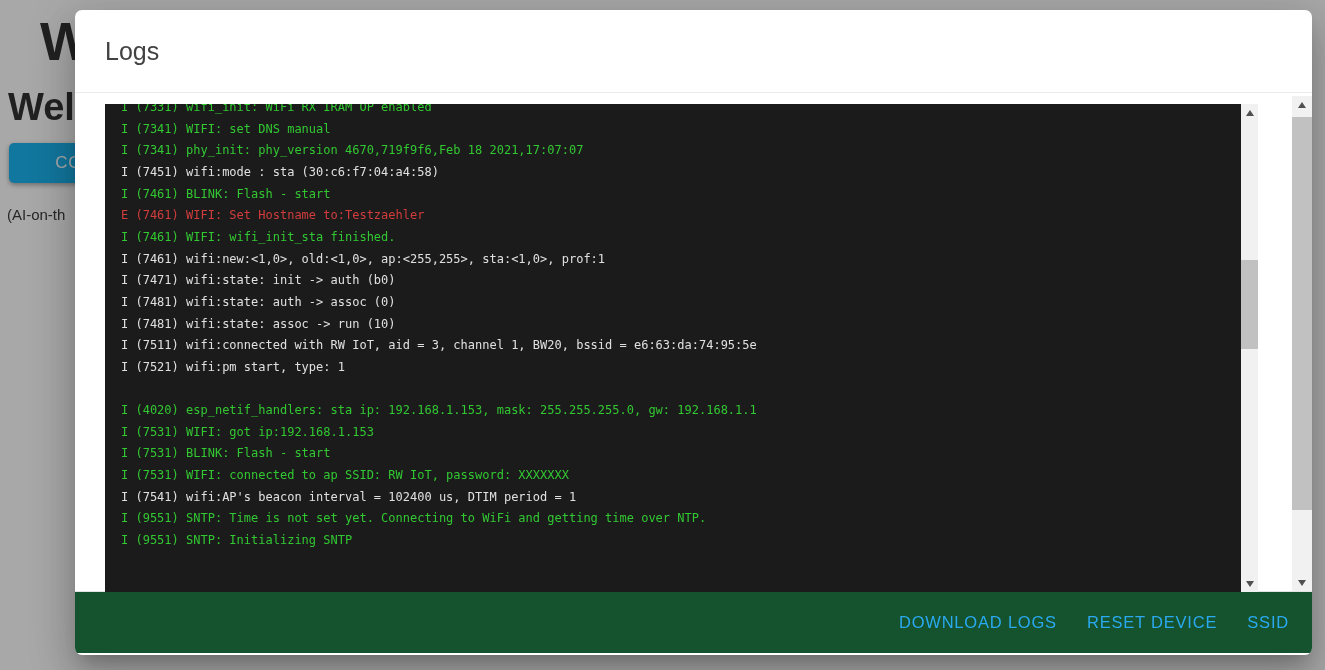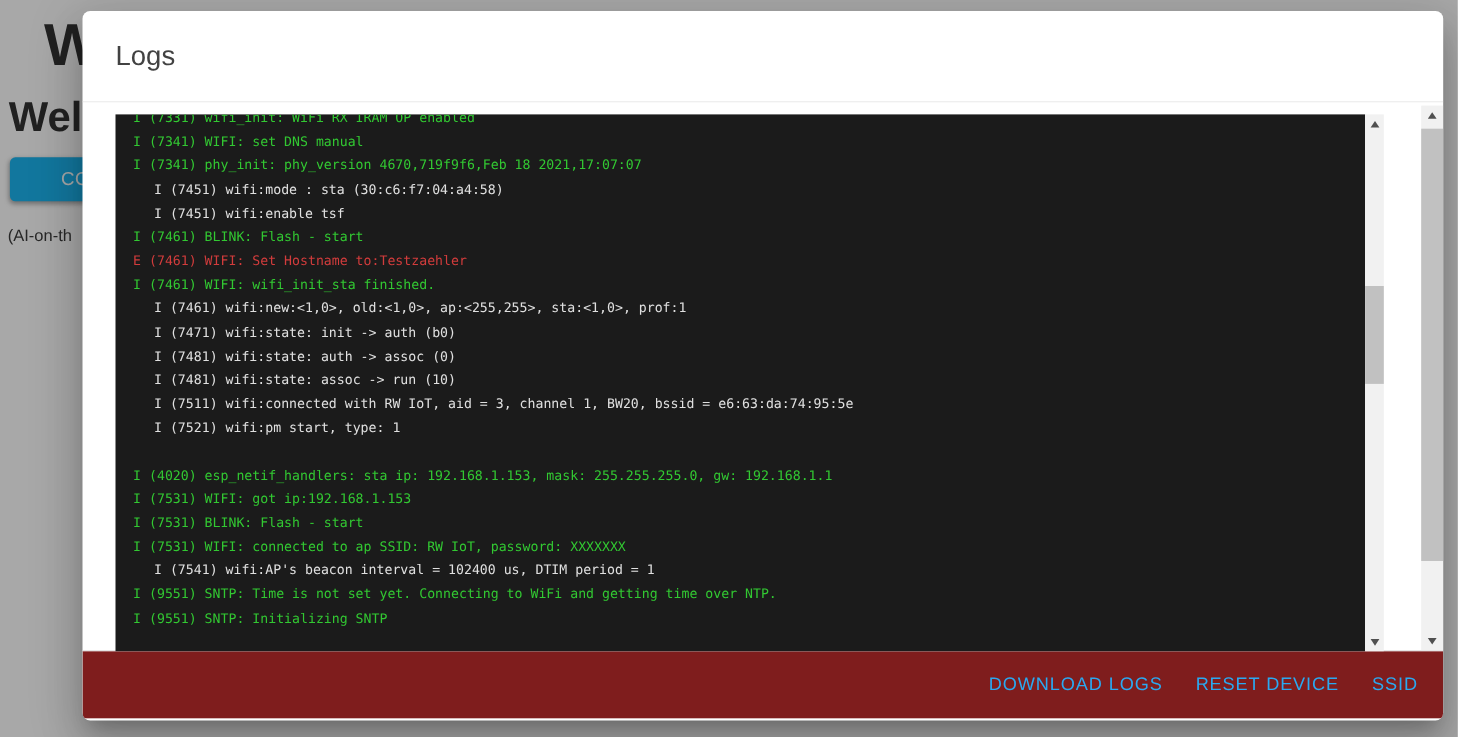--- a/index.html
+++ b/index.html
@@ -30,37 +30,37 @@
   .modal-body { position:relative; height:499px; border-bottom:1px solid #e3e3e3; }
 
   
   .log-box { position:absolute; left:30px; top:11px; width:1153px; height:488px; display:flex; }
   .log-content { flex:1; background:#1b1b1b; overflow:hidden; padding-left:16px; }
   .log-scroll { margin-top:-7px; }
   .log-line { white-space:pre; min-height:21.65px; line-height:21.65px;
               font-family:"DejaVu Sans Mono", monospace; font-size:12px; color:#e0e0e0; }
   .log-line.green { color:#32c832; }
   .log-line.red   { color:#d23c3c; }
-  .log-line.white { color:#e0e0e0;margin-left:19px; }
+  .log-line.white { color:#e0e0e0; }
 
   
   .sb { background:#f1f1f1; position:relative; }
   .sb-inner { width:17px; height:488px; }
   .sb-outer { position:absolute; right:0; top:3px; width:20px; height:495px; }
   .sb-btn { position:absolute; left:0; right:0; height:17px; display:flex; align-items:center; justify-content:center; }
   .sb-btn.up { top:0; } .sb-btn.down { bottom:0; }
   .tri-up { width:0; height:0; border-left:4.5px solid transparent; border-right:4.5px solid transparent; border-bottom:6px solid #505050; }
   .tri-down { width:0; height:0; border-left:4.5px solid transparent; border-right:4.5px solid transparent; border-top:6px solid #505050; }
   .sb-thumb { position:absolute; left:0; right:0; background:#c1c1c1; }
   .sb-inner .sb-thumb { top:156px; height:89px; }
   .sb-outer .sb-thumb { top:21px; height:393px; }
 
   
   .modal-footer { height:61px; display:flex; align-items:center; justify-content:flex-end;
-                  gap:30px; padding-right:23px; background:#7f1d1d; }
+                  gap:30px; padding-right:23px; background:#14532d; }
   .text-btn { background:none; border:none; cursor:pointer; color:#2aa9f1; font-size:16.5px;
               font-weight:500; letter-spacing:.8px; font-family:"Liberation Sans",sans-serif; }
 </style>
 </head>
 <body>
 
 <div class="page">
   <div class="bg-h1">We</div>
   <div class="bg-h2">Wel</div>
   <button class="bg-connect">CON</button>
@@ -78,21 +78,20 @@
   <div class="modal-body">
 
     <div class="log-box">
       <div class="log-content">
         <div class="log-scroll">
 
         <div class="log-line green">I (7331) wifi_init: WiFi RX IRAM OP enabled</div>
             <div class="log-line green">I (7341) WIFI: set DNS manual</div>
             <div class="log-line green">I (7341) phy_init: phy_version 4670,719f9f6,Feb 18 2021,17:07:07</div>
             <div class="log-line white">I (7451) wifi:mode : sta (30:c6:f7:04:a4:58)</div>
-            <div class="log-line white">I (7451) wifi:enable tsf</div>
             <div class="log-line green">I (7461) BLINK: Flash - start</div>
             <div class="log-line red">E (7461) WIFI: Set Hostname to:Testzaehler</div>
             <div class="log-line green">I (7461) WIFI: wifi_init_sta finished.</div>
             <div class="log-line white">I (7461) wifi:new:&lt;1,0&gt;, old:&lt;1,0&gt;, ap:&lt;255,255&gt;, sta:&lt;1,0&gt;, prof:1</div>
             <div class="log-line white">I (7471) wifi:state: init -&gt; auth (b0)</div>
             <div class="log-line white">I (7481) wifi:state: auth -&gt; assoc (0)</div>
             <div class="log-line white">I (7481) wifi:state: assoc -&gt; run (10)</div>
             <div class="log-line white">I (7511) wifi:connected with RW IoT, aid = 3, channel 1, BW20, bssid = e6:63:da:74:95:5e</div>
             <div class="log-line white">I (7521) wifi:pm start, type: 1</div>
             <div class="log-line blank"></div>

